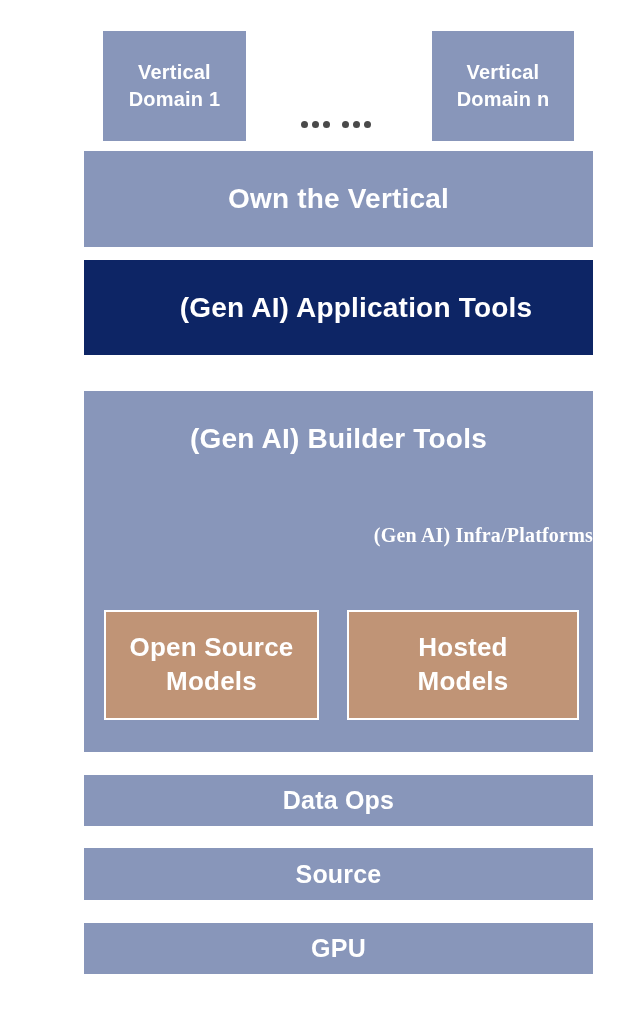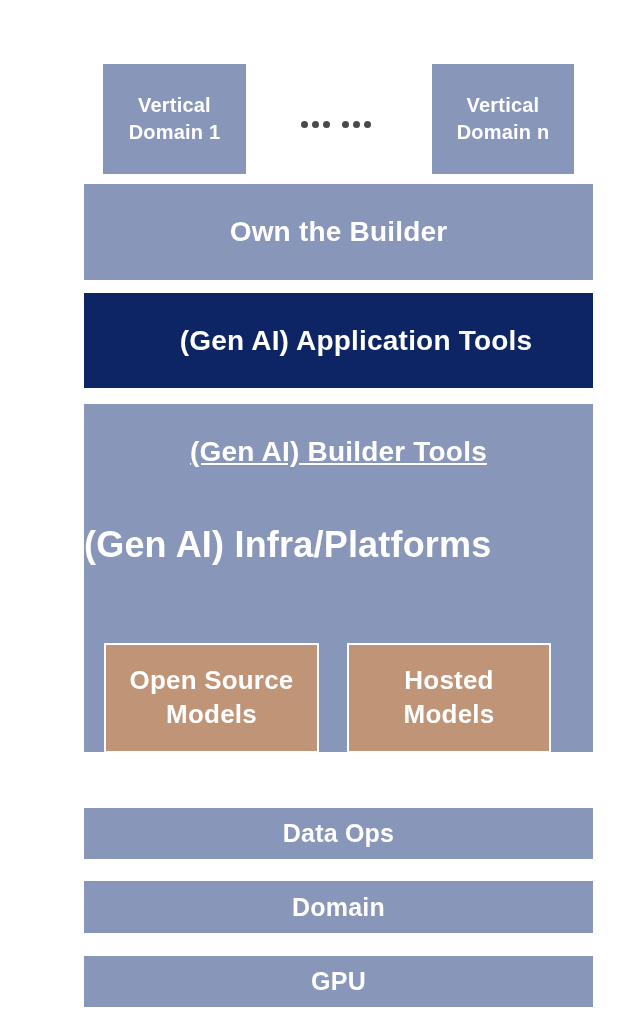--- a/index.html
+++ b/index.html
@@ -28,21 +28,20 @@
   .block {
     position: absolute;
     display: flex;
     align-items: center;
     justify-content: center;
     text-align: center;
     color: var(--label-white);
     font-weight: 700;
     white-space: pre-line;
     letter-spacing: 0.2px;
-    margin-top: 33px;
   }
   .blue  { background: var(--layer-blue); }
   .navy  { background: var(--accent-navy); }
 
   
   .vbox { font-size: 20px; line-height: 1.35; }
   .vbox-1 { left: 103px; top: 31px; width: 143px; height: 110px; }
   .vbox-n { left: 432px; top: 31px; width: 142px; height: 110px; }
 
   
@@ -59,47 +58,48 @@
     background: var(--dot-gray);
     margin-right: 4px;
   }
   .dot:last-child { margin-right: 0; }
   .dot.mid-gap { margin-left: 8px; }
 
   
   .bar { left: 84px; width: 509px; font-size: 28px; }
   .bar-own     { top: 151px; height: 96px; }
   .bar-app     { top: 260px; height: 95px; padding-left: 35px; }
-  .bar-builder { top: 371px; height: 95px; text-decoration: underline; }
+  .bar-builder { top: 391px; height: 95px; }
 
   
   .infra {
     position: absolute;
     left: 84px; top: 481px;
     width: 509px; height: 271px;
     background: var(--layer-blue);
   }
   .infra-label {
     position: absolute;
     left: 0; top: 43px;
     width: 100%;
-    text-align: left;
+    text-align: right;
     color: var(--label-white);
     font-weight: 700;
-    font-size: 36px;
+    font-size: 20px;
     letter-spacing: 0.2px;
+    font-family: Liberation Serif, serif;
   }
   .model {
     font-size: 26px;
     line-height: 1.3;
     background: var(--model-tan);
     border: 2px solid var(--label-white);
   }
   .model-open   { left: 20px;  top: 129px; width: 215px; height: 110px; }
-  .model-hosted { left: 263px; top: 129px; width: 204px; height: 110px; }
+  .model-hosted { left: 263px; top: 129px; width: 232px; height: 110px; }
 
   
   .bar-small { left: 84px; width: 509px; font-size: 25px; }
   .bar-dataops { top: 775px; height: 51px; }
   .bar-cloud   { top: 848px; height: 52px; }
   .bar-gpu     { top: 923px; height: 51px; }
 </style>
 </head>
 <body>
 
@@ -118,21 +118,21 @@
     <span class="dot"></span>
     <span class="dot"></span>
   </div>
 
   <div class="block blue vbox vbox-n">
     <span>Vertical
 Domain n</span>
   </div>
 
   <div class="block blue bar bar-own">
-    <span>Own the Builder</span>
+    <span>Own the Vertical</span>
   </div>
 
   <div class="block navy bar bar-app">
     <span>(Gen AI) Application Tools</span>
   </div>
 
   <div class="block blue bar bar-builder">
     <span>(Gen AI) Builder Tools</span>
   </div>
 
@@ -148,20 +148,20 @@
       <span>Hosted
 Models</span>
     </div>
   </div>
 
   <div class="block blue bar-small bar-dataops">
     <span>Data Ops</span>
   </div>
 
   <div class="block blue bar-small bar-cloud">
-    <span>Domain</span>
+    <span>Source</span>
   </div>
 
   <div class="block blue bar-small bar-gpu">
     <span>GPU</span>
   </div>
 
 </div>
 
 </body></html>

